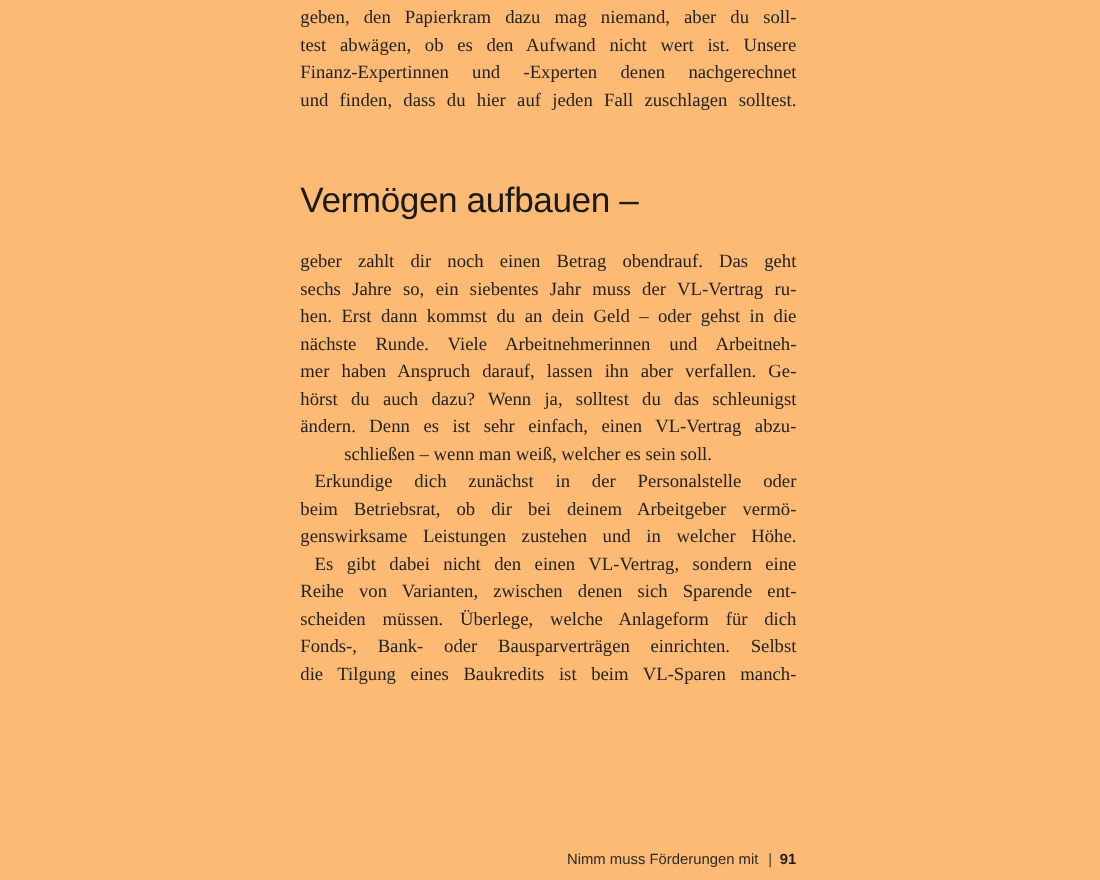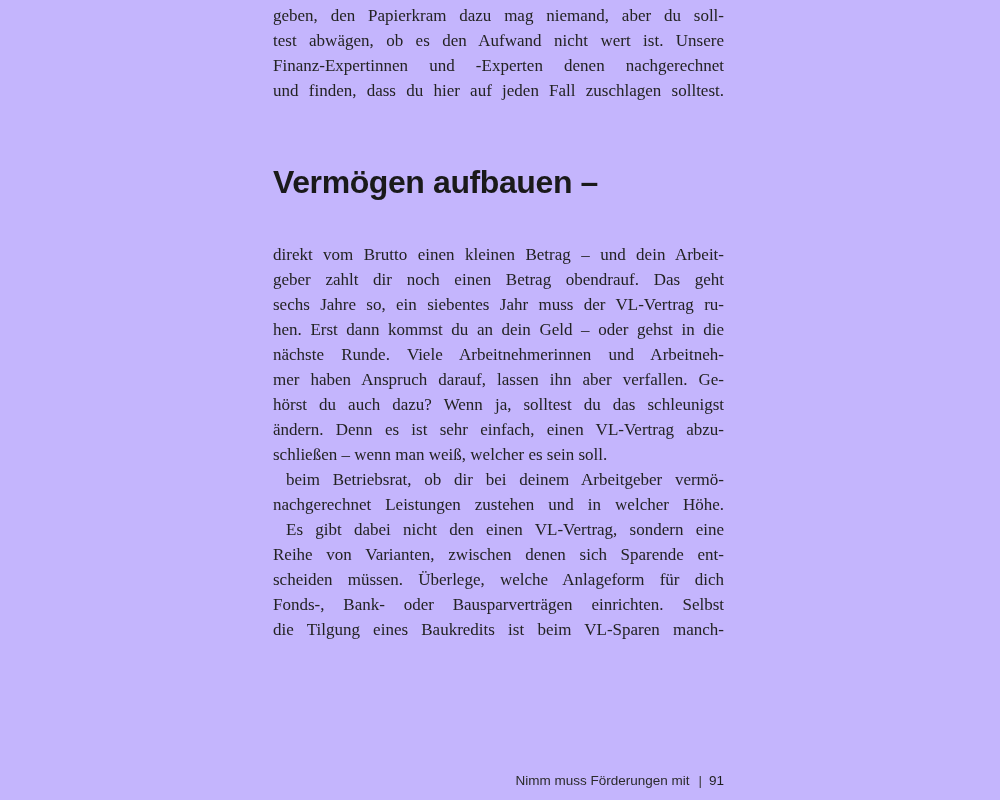--- a/index.html
+++ b/index.html
@@ -9,21 +9,21 @@
   }
   body {
     width: 1000px;
     height: 800px;
     position: relative;
     overflow: hidden;
   }
   .book-page {
     position: absolute;
     inset: 0;
-    background: #c4b5fd;
+    background: #fdba74;
   }
   .text-column {
     position: absolute;
     left: 273px;
     top: 3px;
     width: 451px;
   }
   .para {
     font-family: "Liberation Serif", "DejaVu Serif", serif;
     font-size: 17px;
@@ -31,32 +31,33 @@
     color: #232323;
     margin: 0;
   }
   .para .line {
     text-align: justify;
     text-align-last: justify;
     white-space: nowrap;
   }
   .para.short-last .line.last-line {
     text-align-last: left;
+    margin-left: 40px;
   }
   .para.indent-first .line:first-child {
     text-indent: 13px;
   }
   .chapter-heading {
     font-family: "Liberation Sans", "DejaVu Sans", sans-serif;
-    font-weight: 700;
+    font-weight: 400;
     font-size: 32px;
     line-height: 38px;
     letter-spacing: -0.4px;
     color: #1a1a1a;
-    margin: 60px 0 41px 0;
+    margin: 60px 0 24px 0;
   }
   .chapter-heading .line {
     text-align: left;
     text-align-last: left;
     white-space: nowrap;
   }
   .page-footer {
     position: absolute;
     left: 273px;
     top: 772px;
@@ -66,21 +67,21 @@
     font-size: 13.5px;
     line-height: 18px;
     color: #2b2b2b;
   }
   .page-footer .sep {
     margin: 0 7px 0 9px;
     color: #3a3a3a;
     font-weight: 400;
   }
   .page-footer .page-num {
-    font-weight: 400;
+    font-weight: 700;
     color: #1f1f1f;
   }
 </style>
 </head>
 <body>
 
 <div class="book-page">
 
   <div class="text-column">
 
@@ -89,34 +90,34 @@
         <div class="line">test abwägen, ob es den Aufwand nicht wert ist. Unsere</div>
         <div class="line">Finanz-Expertinnen und -Experten denen nachgerechnet</div>
         <div class="line last-line">und finden, dass du hier auf jeden Fall zuschlagen solltest.</div>
       </div>
 
     <h1 class="chapter-heading">
         <div class="line">Vermögen aufbauen –</div>
       </h1>
 
     <div class="para short-last">
-        <div class="line">direkt vom Brutto einen kleinen Betrag – und dein Arbeit-</div>
         <div class="line">geber zahlt dir noch einen Betrag obendrauf. Das geht</div>
         <div class="line">sechs Jahre so, ein siebentes Jahr muss der VL-Vertrag ru-</div>
         <div class="line">hen. Erst dann kommst du an dein Geld – oder gehst in die</div>
         <div class="line">nächste Runde. Viele Arbeitnehmerinnen und Arbeitneh-</div>
         <div class="line">mer haben Anspruch darauf, lassen ihn aber verfallen. Ge-</div>
         <div class="line">hörst du auch dazu? Wenn ja, solltest du das schleunigst</div>
         <div class="line">ändern. Denn es ist sehr einfach, einen VL-Vertrag abzu-</div>
         <div class="line last-line">schließen – wenn man weiß, welcher es sein soll.</div>
       </div>
 
     <div class="para indent-first">
+        <div class="line">Erkundige dich zunächst in der Personalstelle oder</div>
         <div class="line">beim Betriebsrat, ob dir bei deinem Arbeitgeber vermö-</div>
-        <div class="line last-line">nachgerechnet Leistungen zustehen und in welcher Höhe.</div>
+        <div class="line last-line">genswirksame Leistungen zustehen und in welcher Höhe.</div>
       </div>
 
     <div class="para indent-first">
         <div class="line">Es gibt dabei nicht den einen VL-Vertrag, sondern eine</div>
         <div class="line">Reihe von Varianten, zwischen denen sich Sparende ent-</div>
         <div class="line">scheiden müssen. Überlege, welche Anlageform für dich</div>
         <div class="line">Fonds-, Bank- oder Bausparverträgen einrichten. Selbst</div>
         <div class="line last-line">die Tilgung eines Baukredits ist beim VL-Sparen manch-</div>
       </div>
 

